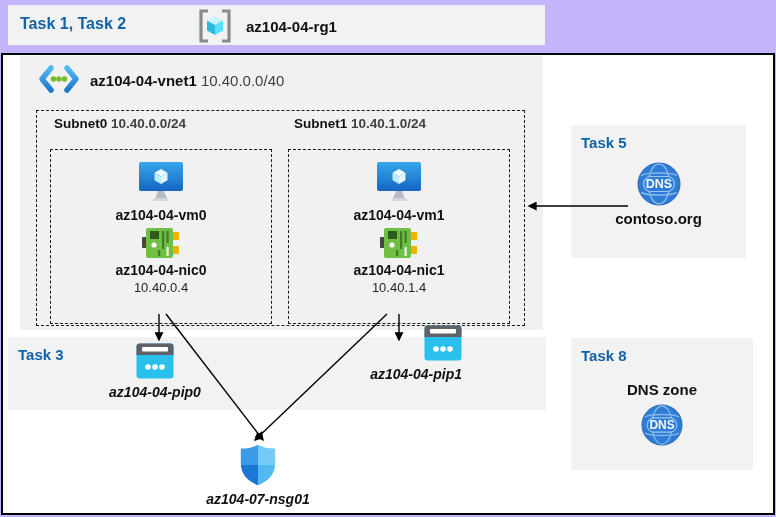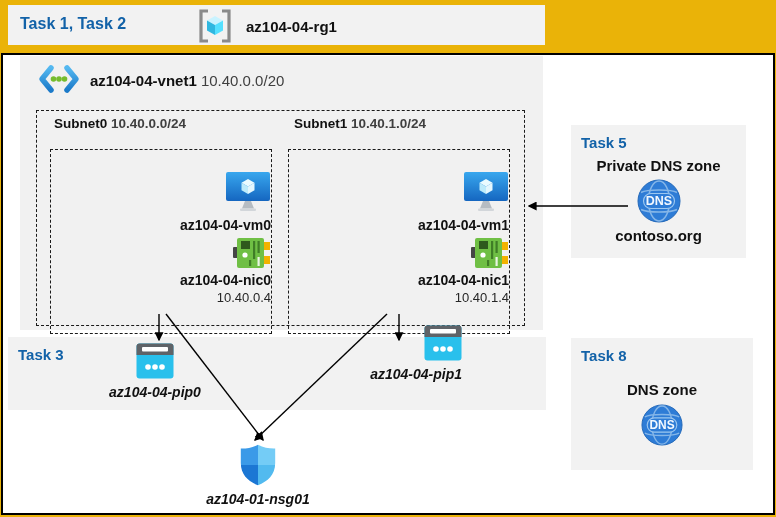--- a/index.html
+++ b/index.html
@@ -1,26 +1,26 @@
 <!DOCTYPE html>
 <html><head>
 <meta charset="utf-8">
 <style>
   html,body{margin:0;padding:0;background:#fff;}
-  .canvas{position:relative;width:776px;height:517px;background:#eab308;
+  .canvas{position:relative;width:776px;height:517px;background:#c4b5fd;
           font-family:"Liberation Sans",sans-serif;overflow:hidden;}
   .abs{position:absolute;}
   .band{position:absolute;background:#F2F2F2;}
   .task-label{color:#1262A8;font-weight:bold;font-size:15px;}
   .bold{font-weight:bold;color:#111;}
   .frame{position:absolute;left:1px;top:53px;width:770px;height:458px;border:2px solid #000;background:#fff;}
   .vnet-rect{position:absolute;left:20px;top:56px;width:523px;height:274px;background:#F1F1F1;}
   .dashed{position:absolute;border:1.5px dashed #1a1a1a;}
   .outer-dashed{left:36px;top:110px;width:487px;height:214px;}
-  .subnet-box{top:149px;width:220px;height:161px;display:flex;flex-direction:column;align-items:flex-end;padding-top:22px;box-sizing:content-box;}
+  .subnet-box{top:149px;width:220px;height:161px;display:flex;flex-direction:column;align-items:center;padding-top:12px;box-sizing:content-box;}
   .sub0{left:50px;} .sub1{left:288px;}
   .subnet-label{position:absolute;top:116px;font-size:13.5px;}
   .subnet-label .cidr{font-weight:bold;color:#3f3f3f;}
   .entity-label{font-size:14px;font-weight:bold;color:#111;margin-top:5px;white-space:nowrap;}
   .ip{font-size:13px;color:#262626;margin-top:2px;}
   .vnet-header{position:absolute;left:90px;top:72px;font-size:15px;white-space:nowrap;}
   .vnet-header .cidr{font-weight:normal;color:#3f3f3f;}
   .pip-block,.nsg-block{position:absolute;width:130px;display:flex;flex-direction:column;align-items:center;font-style:italic;}
   .gray-box{position:absolute;background:#F2F2F2;}
   .t-label{position:absolute;left:10px;top:9px;}
@@ -58,21 +58,21 @@
       </linearGradient>
     </defs>
     <path d="M13,4 L4,15 L13,26" stroke="url(#gchev)" stroke-width="5.5" fill="none" stroke-linecap="round" stroke-linejoin="round"></path>
     <path d="M29,4 L38,15 L29,26" stroke="url(#gchev)" stroke-width="5.5" fill="none" stroke-linecap="round" stroke-linejoin="round"></path>
     <circle cx="15.5" cy="15" r="2.8" fill="#76BC2D"></circle>
     <circle cx="21" cy="15" r="2.8" fill="#76BC2D"></circle>
     <circle cx="26.5" cy="15" r="2.8" fill="#76BC2D"></circle>
   </svg>
   <div class="vnet-header">
     <span class="bold">az104-04-vnet1</span>
-    <span class="cidr">10.40.0.0/20</span>
+    <span class="cidr">10.40.0.0/40</span>
   </div>
 
   <div class="dashed outer-dashed"></div>
 
   <span class="subnet-label bold" style="left:54px;">
     <span>Subnet0</span>
     <span class="cidr">10.40.0.0/24</span>
   </span>
   <span class="subnet-label bold" style="left:294px;">
     <span>Subnet1</span>
@@ -176,27 +176,26 @@
           <path d="M18,0.8 C23.5,3.6 29.5,4.8 35.2,4.6 V19 C35.2,30.8 27.6,37.6 18,41.2 C8.4,37.6 0.8,30.8 0.8,19 V4.6 C6.5,4.8 12.5,3.6 18,0.8 Z"></path>
         </clipPath>
       </defs>
       <g clip-path="url(#shieldclip)">
         <rect x="0" y="0" width="18" height="21" fill="#3B9AE8"></rect>
         <rect x="18" y="0" width="18" height="21" fill="#74CCF6"></rect>
         <rect x="0" y="21" width="18" height="21" fill="#1C77D4"></rect>
         <rect x="18" y="21" width="18" height="21" fill="#52BAEF"></rect>
       </g>
     </svg>
-    <span class="entity-label">az104-01-nsg01</span>
+    <span class="entity-label">az104-07-nsg01</span>
   </div>
 
   <div class="gray-box" style="left:571px;top:125px;width:175px;height:133px;">
     <span class="task-label t-label">Task 5</span>
     <div class="center-col" style="margin-top:32px;">
-      <span class="dns-title">Private DNS zone</span>
       <svg style="margin-top:5px;" width="44" height="44" viewBox="0 0 44 44">
         <circle cx="22" cy="22" r="21" fill="#2E7CD6" stroke="#2368B8" stroke-width="1"></circle>
         <ellipse cx="22" cy="22" rx="10.5" ry="20" fill="none" stroke="#85B6E8" stroke-width="1.5"></ellipse>
         <path d="M4,13.5 C10,10.2 34,10.2 40,13.5" fill="none" stroke="#85B6E8" stroke-width="1.5"></path>
         <path d="M4,30.5 C10,33.8 34,33.8 40,30.5" fill="none" stroke="#85B6E8" stroke-width="1.5"></path>
         <rect x="6.5" y="14.5" width="31" height="15" rx="7.5" fill="#2E7CD6" stroke="#9CC7F0" stroke-width="1.2"></rect>
         <text x="22" y="26" text-anchor="middle" font-size="12.5" font-weight="bold" fill="#F2F8FF" font-family="Liberation Sans, sans-serif">DNS</text>
       </svg>
       <span class="dns-title" style="margin-top:4px;">contoso.org</span>
     </div>

